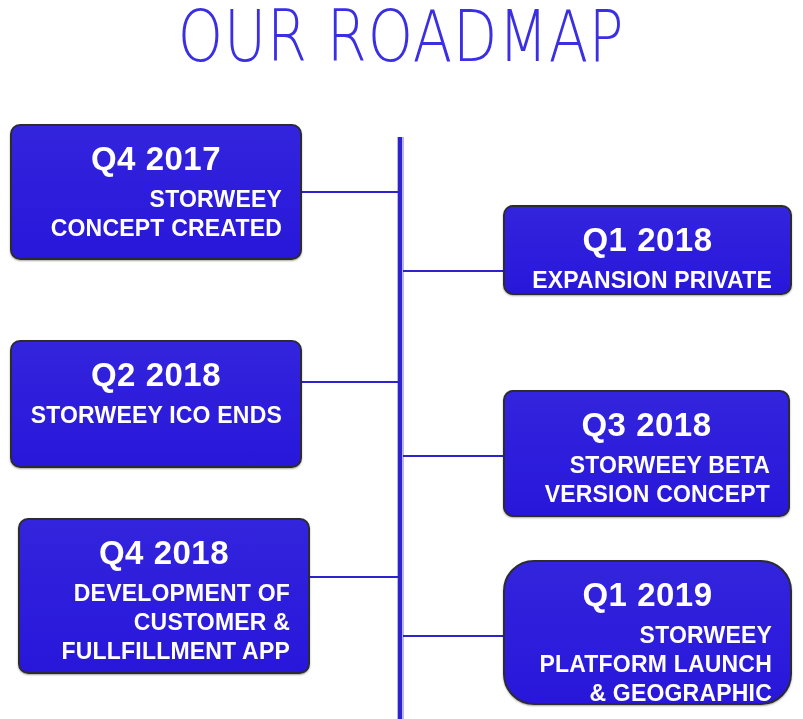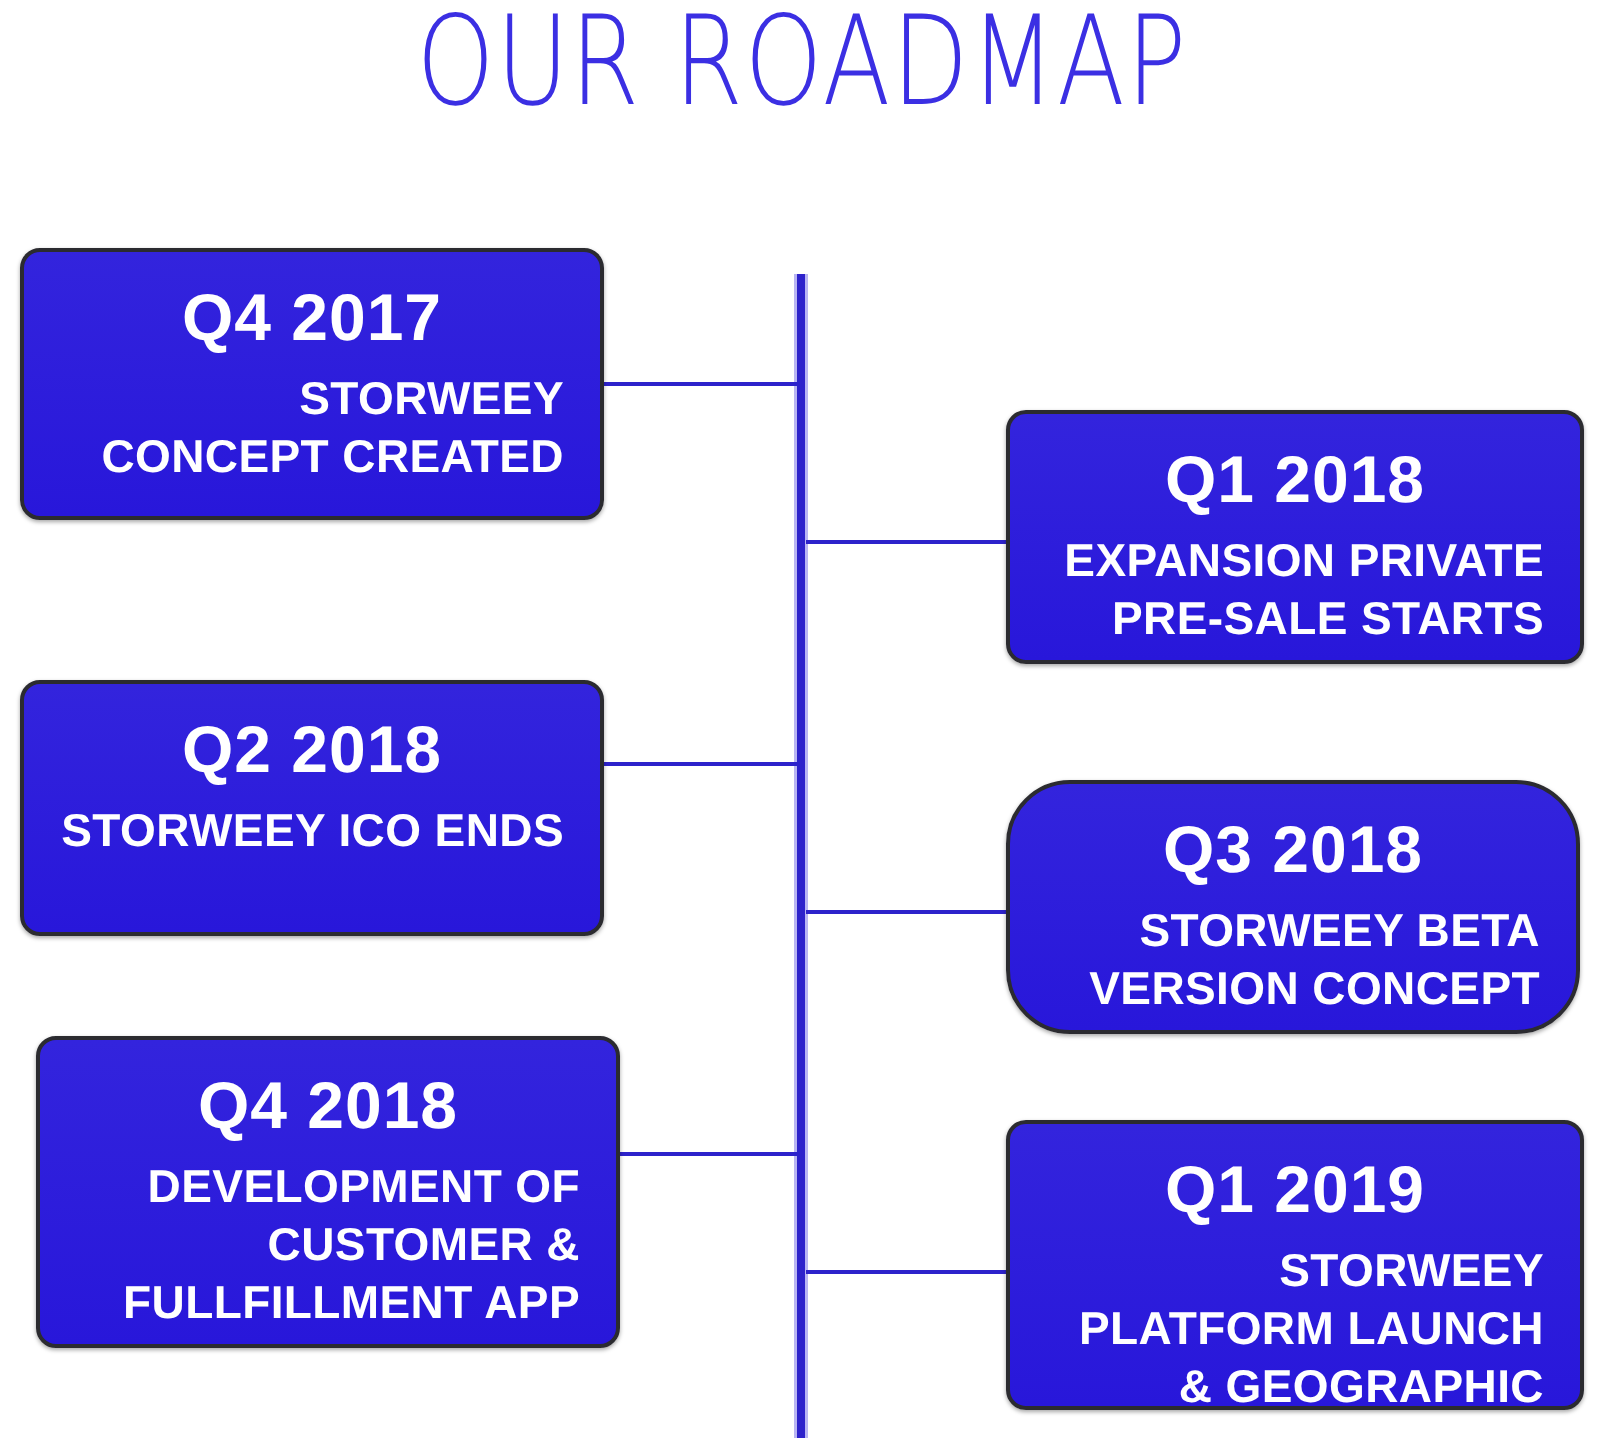--- a/index.html
+++ b/index.html
@@ -23,21 +23,21 @@
   .stage{position:absolute;inset:0;}
 
   
   .title{
     position:absolute;top:0;left:0;right:0;
     text-align:center;
     color:var(--title-color);
     font-family:"DejaVu Sans","Liberation Sans",sans-serif;
     font-weight:200;
     font-stretch:condensed;
-    font-size:62px;
+    font-size:72px;
     line-height:1.0;
     white-space:nowrap;
   }
   .title .squeeze{
     display:inline-block;
     transform:scaleX(0.80);
     transform-origin:center top;
     letter-spacing:1px;
   }
 
@@ -81,25 +81,25 @@
     margin-bottom:7px;
   }
   .card .desc{
     font-size:23px;
     font-weight:700;
     line-height:29px;
     letter-spacing:0.2px;
     text-align:right;
   }
   #card-1{left:10px;top:124px;width:292px;height:136px;}
-  #card-2{left:503px;top:205px;width:289px;height:127px;}
+  #card-2{left:503px;top:205px;width:289px;height:90px;}
   #card-3{left:10px;top:340px;width:292px;height:128px;}
-  #card-4{left:503px;top:390px;width:287px;height:127px;border-radius:32px;}
+  #card-4{left:503px;top:390px;width:287px;height:127px;}
   #card-5{left:18px;top:518px;width:292px;height:156px;}
-  #card-6{left:503px;top:560px;width:289px;height:145px;}
+  #card-6{left:503px;top:560px;width:289px;height:145px;border-radius:31px;}
 </style>
 </head>
 <body>
 
 <div class="stage">
 
   <div class="title">
     <span class="squeeze">OUR ROADMAP</span>
   </div>
 

